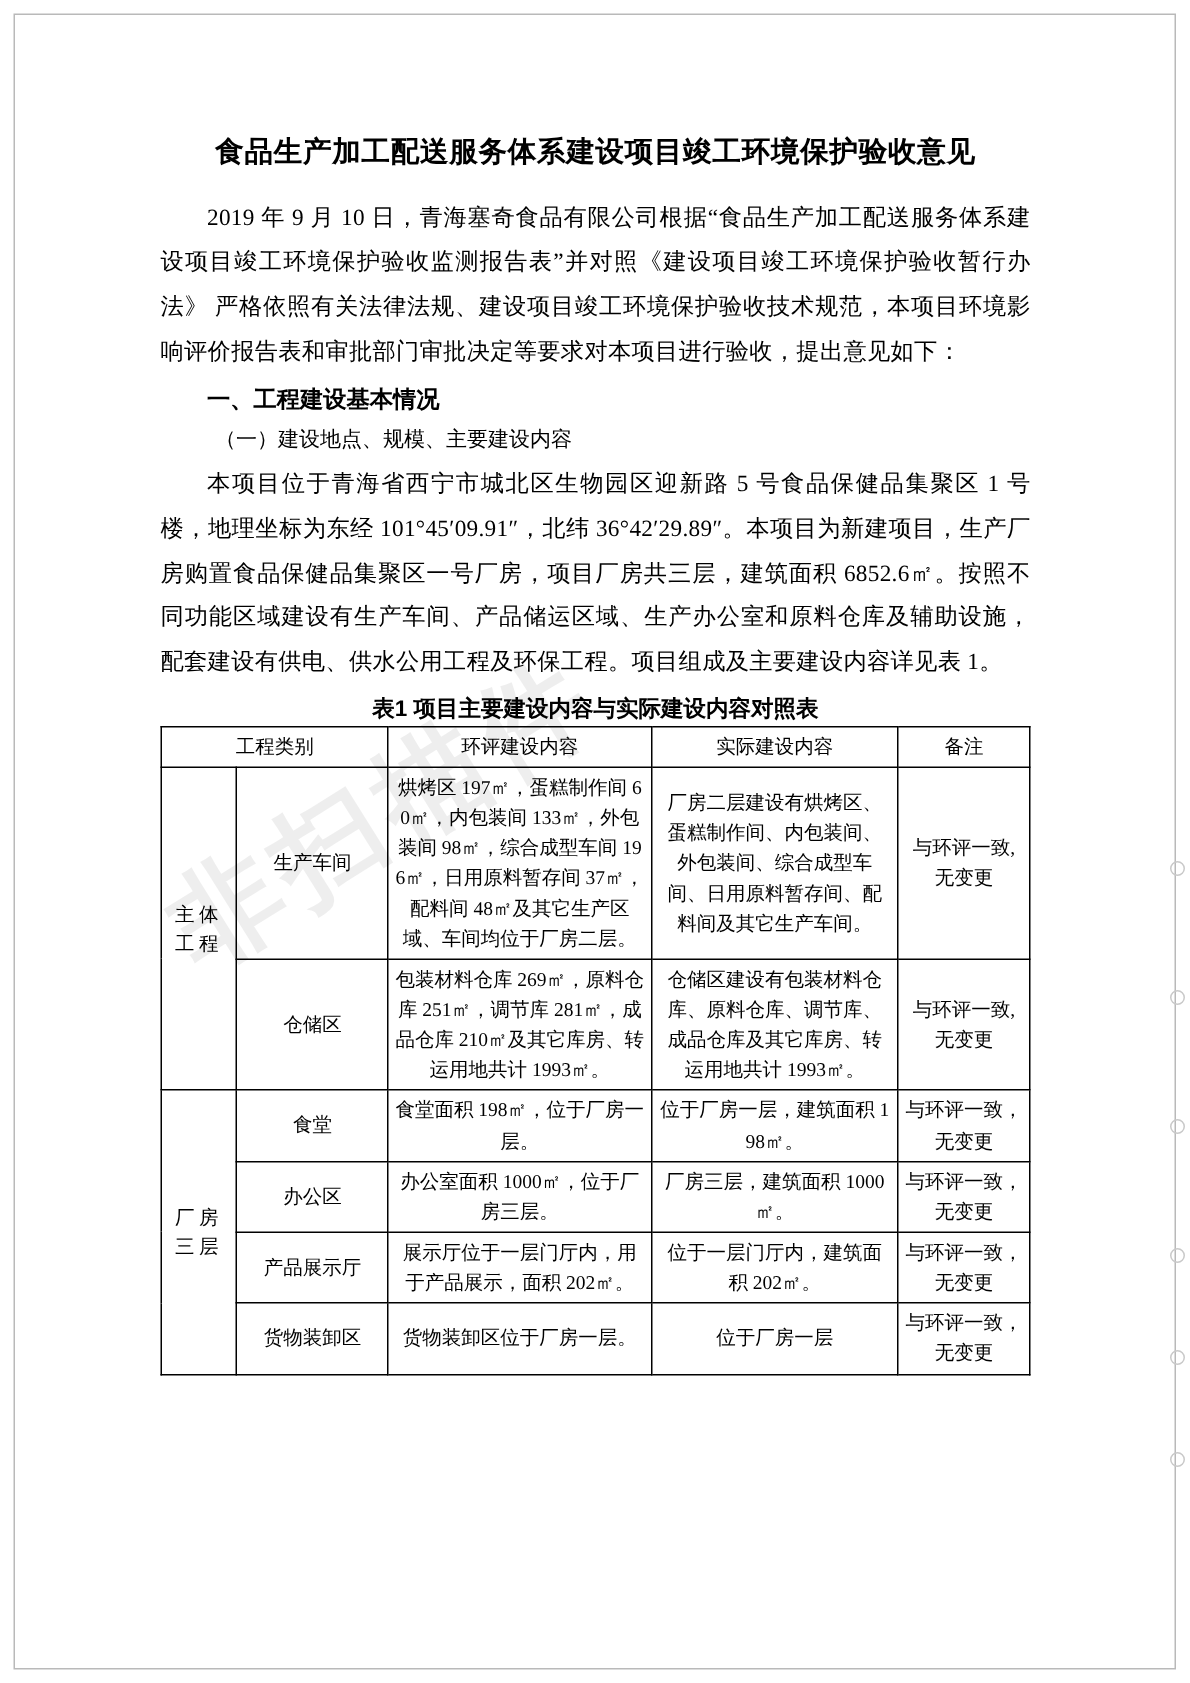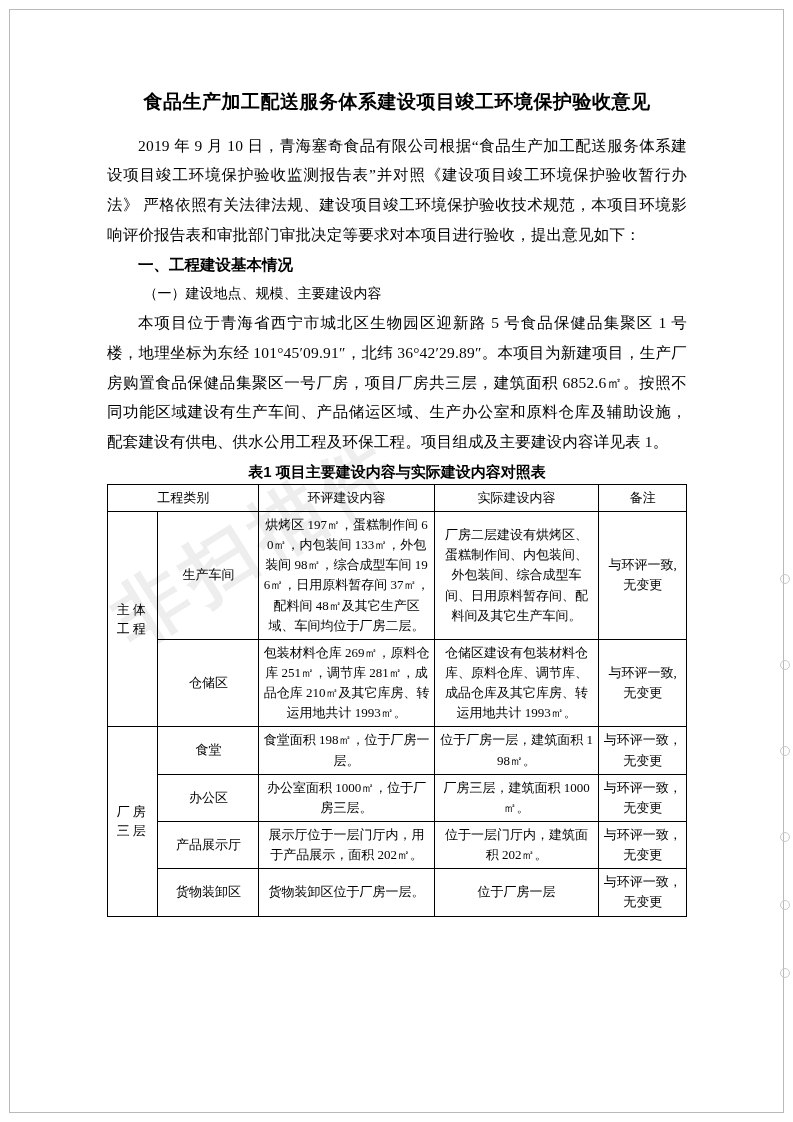--- a/index.html
+++ b/index.html
@@ -51,21 +51,21 @@
     text-align: justify;
     text-indent: 2em;
     letter-spacing: 0.2px;
   }
   p.heading1 {
     margin: 0;
     font-size: 15.5px;
     line-height: 1.92;
     text-indent: 2em;
     font-weight: bold;
-    font-family: Liberation Mono, monospace;
+    font-family: Liberation Sans, sans-serif;
   }
   p.heading2 {
     margin: 0;
     font-size: 14px;
     line-height: 1.92;
     text-indent: 2.6em;
   }
   .table-caption {
     text-align: center;
     font-size: 15px;

